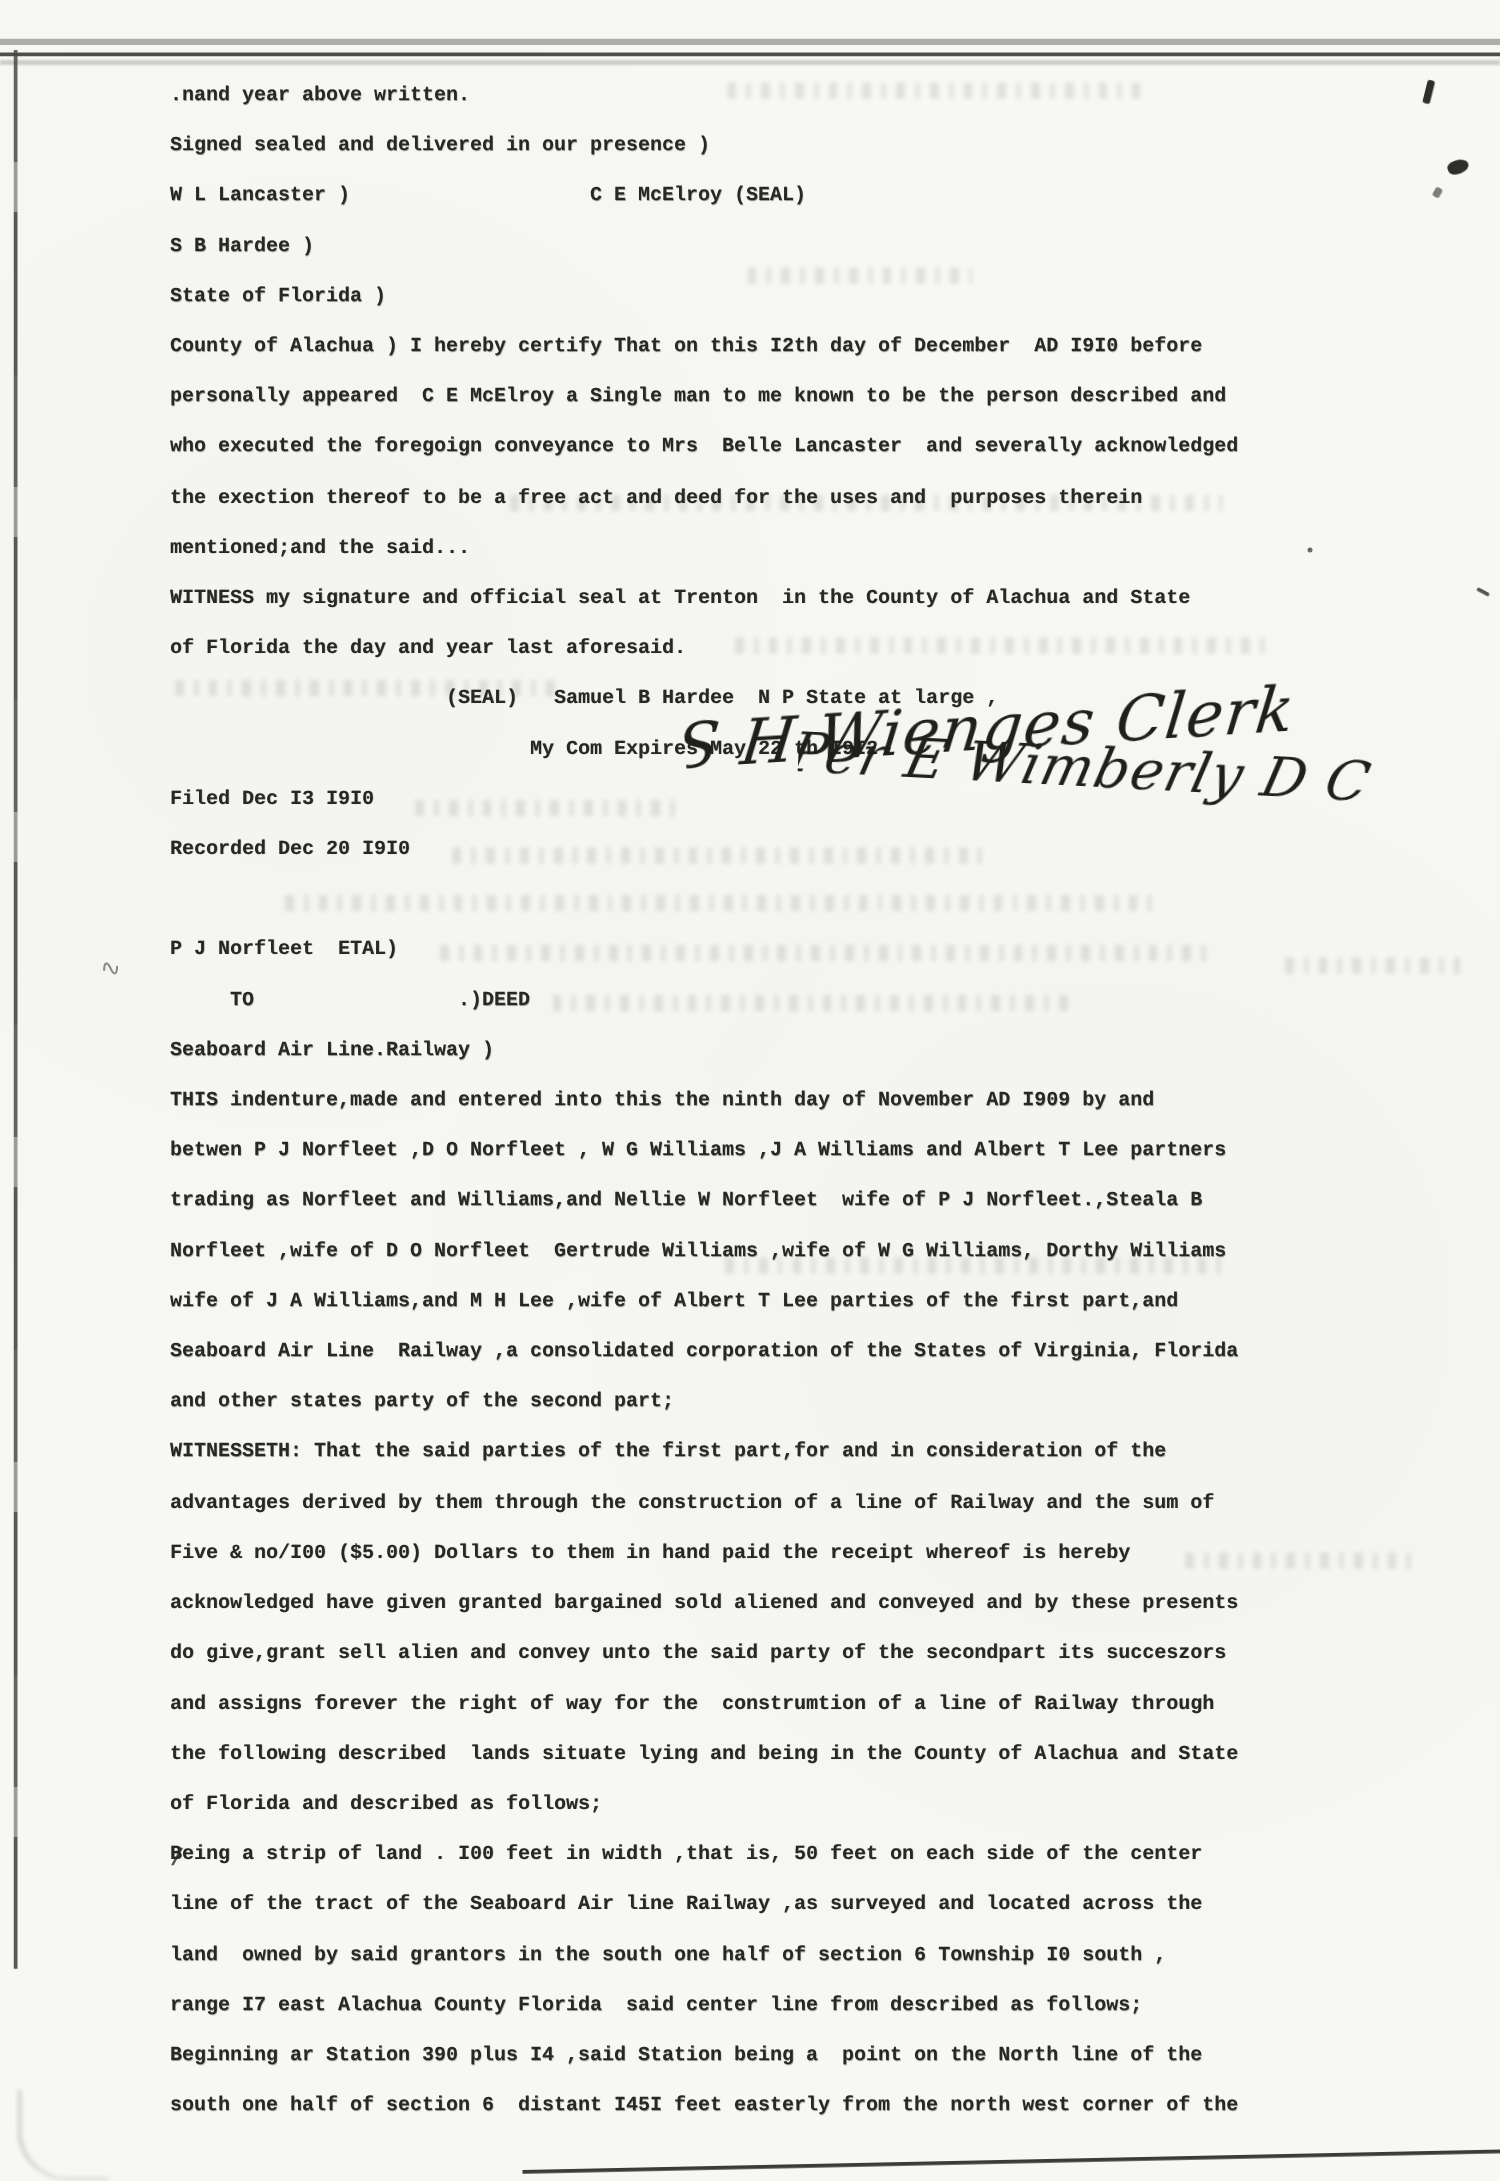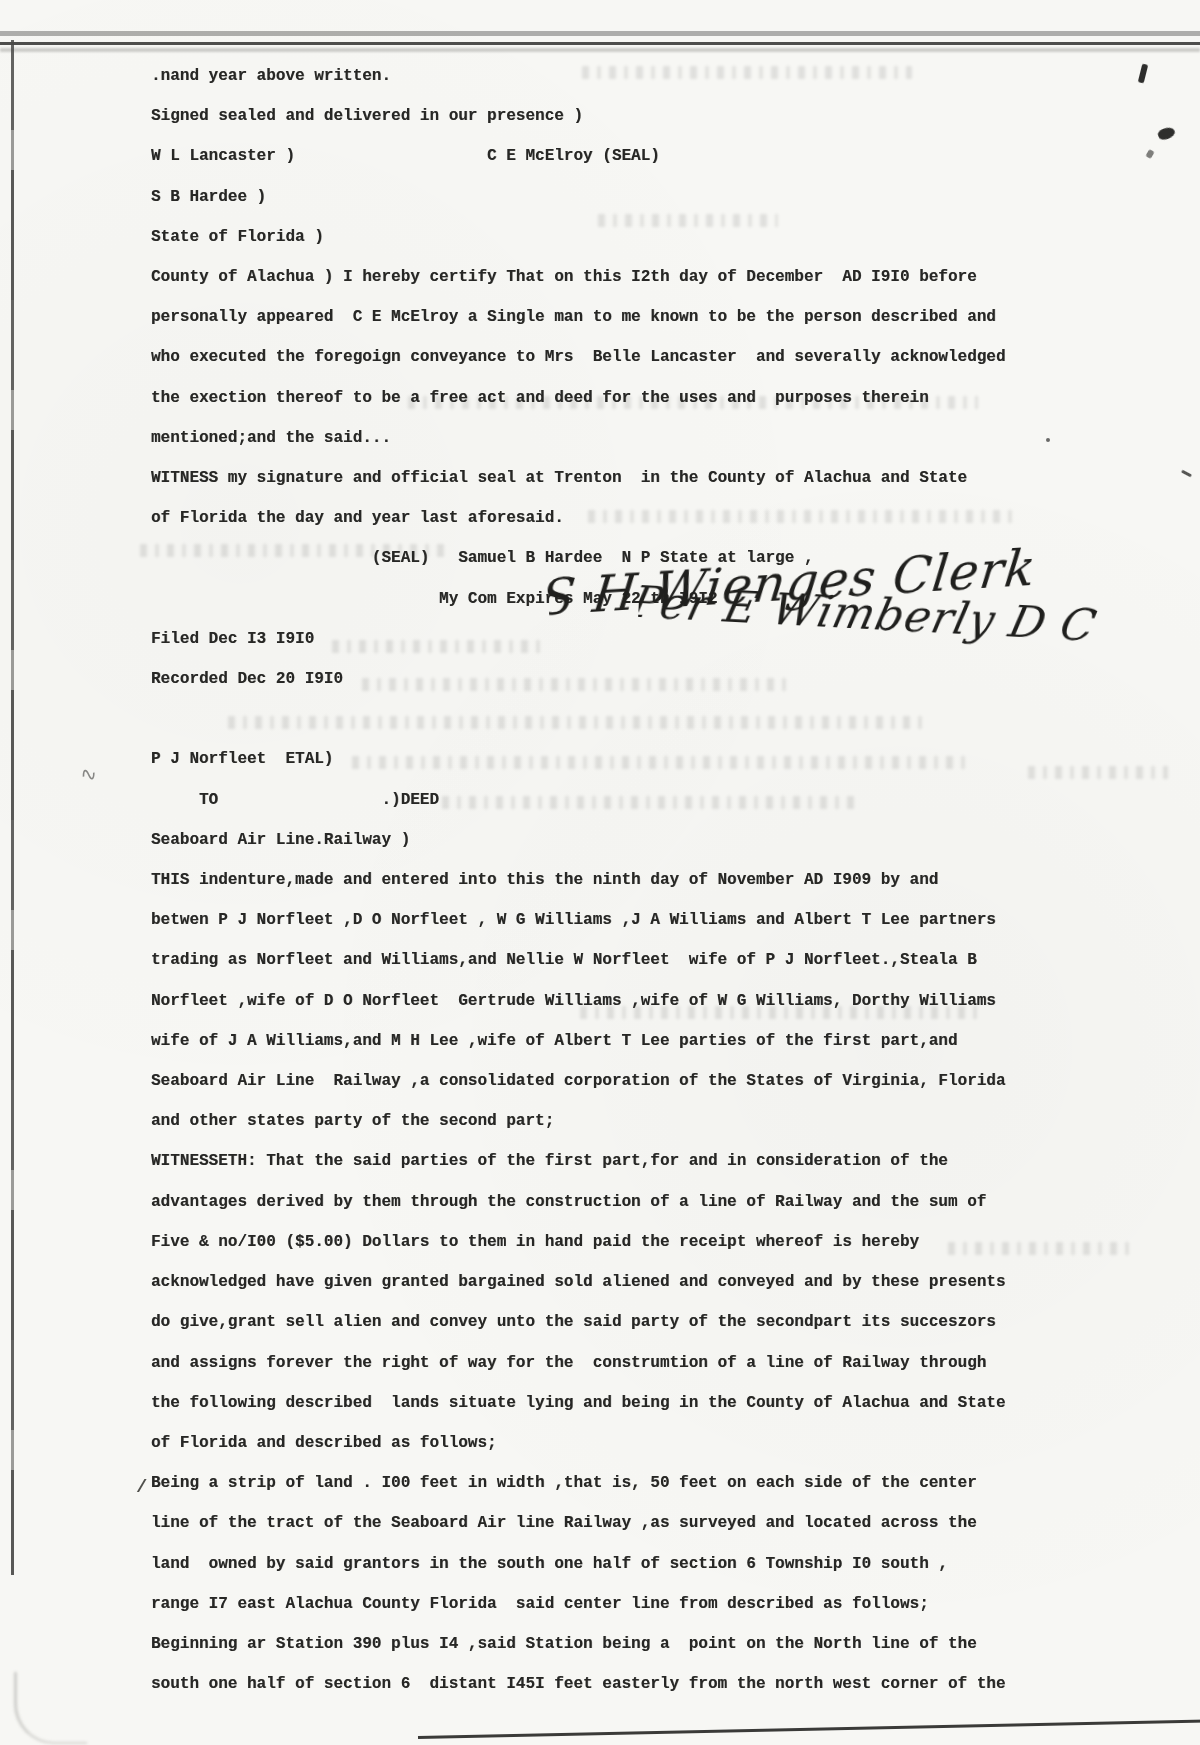--- a/index.html
+++ b/index.html
@@ -19,21 +19,21 @@
   .left-border{position:absolute;left:11px;top:40px;width:3px;height:1535px;
     background:repeating-linear-gradient(180deg,#4a4a48 0 90px,#8b8b88 90px 130px,#3d3d3b 130px 260px);
     filter:blur(0.4px);opacity:.85;}
   .bottom-line{position:absolute;left:418px;top:1736px;width:800px;height:3px;background:#3a3a38;
     transform:rotate(-1.2deg);transform-origin:left center;filter:blur(0.3px);}
   .corner-smudge{position:absolute;left:14px;top:1672px;width:70px;height:70px;
     border-left:3px solid #9a9a96;border-bottom:2px solid #ababa7;border-bottom-left-radius:40px;
     filter:blur(1.5px);opacity:.45;}
   
   .doc-text{
-    position:absolute;left:151px;top:56px;
+    position:absolute;left:136px;top:56px;
     font-size:16px;font-weight:700;line-height:40.2px;
     color:#272725;white-space:pre;
     text-shadow:0.4px 0.4px 0.6px rgba(30,30,28,0.45);
     filter:blur(0.22px);
   }
   
   .sig{position:absolute;color:#1c1c1a;filter:blur(0.35px);}
   .sig svg text{
     font-family:"DejaVu Serif","Liberation Serif",serif;
     font-style:italic;fill:#1f1f1d;

